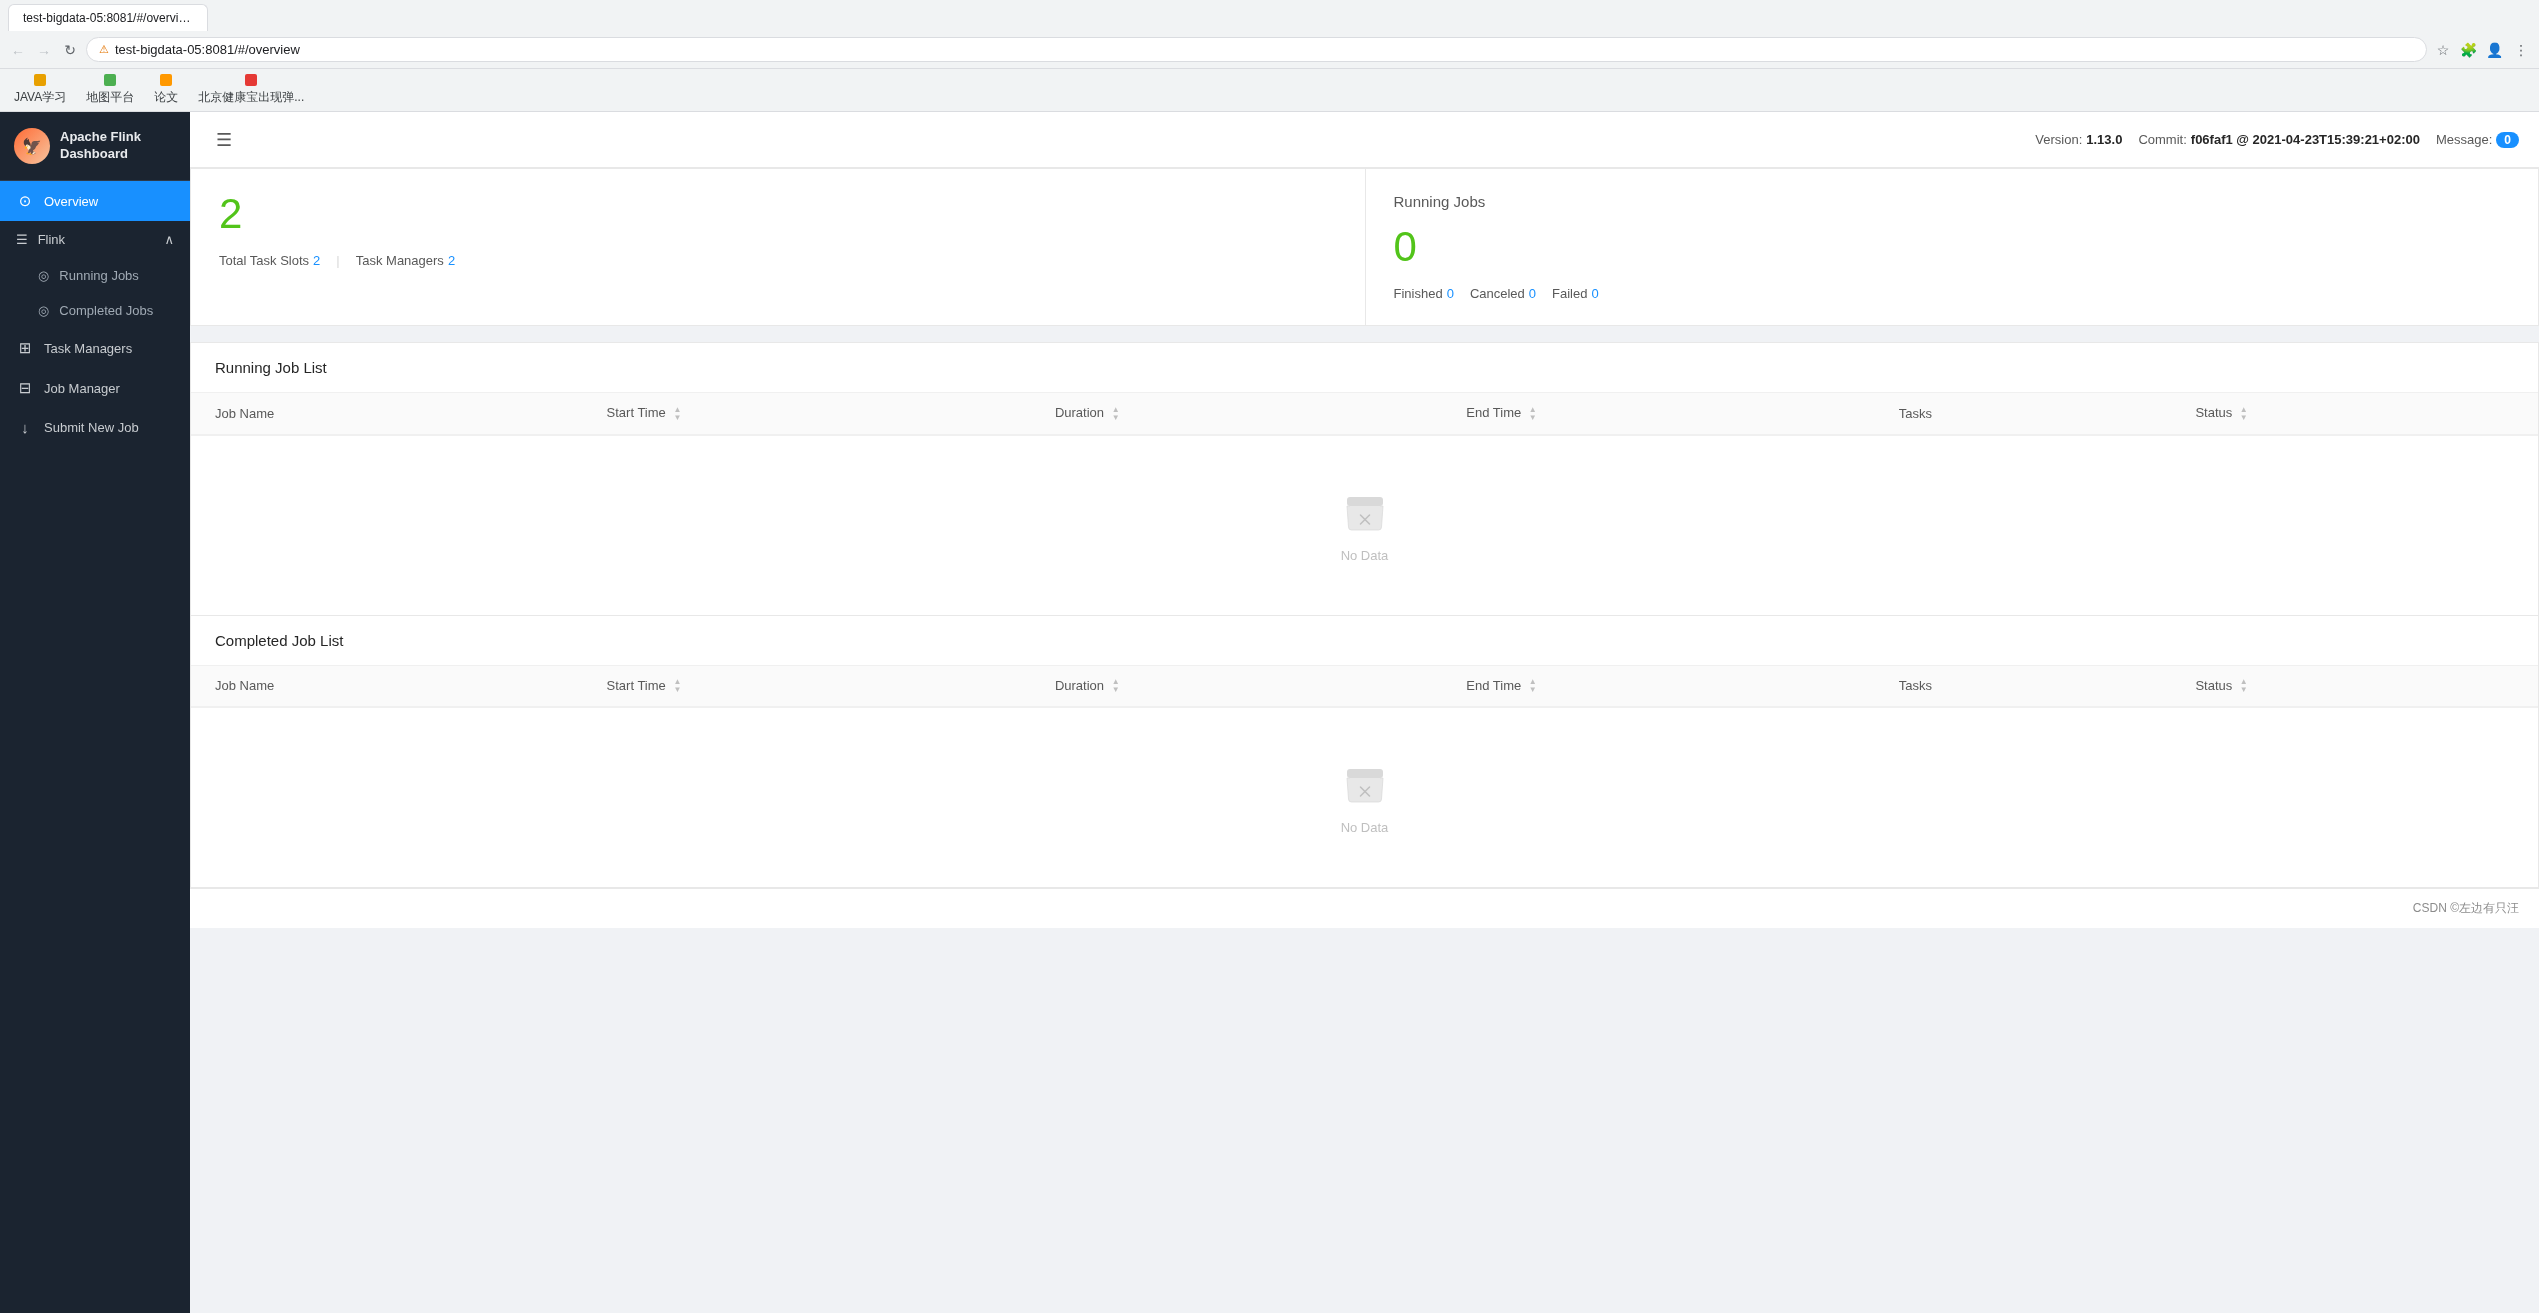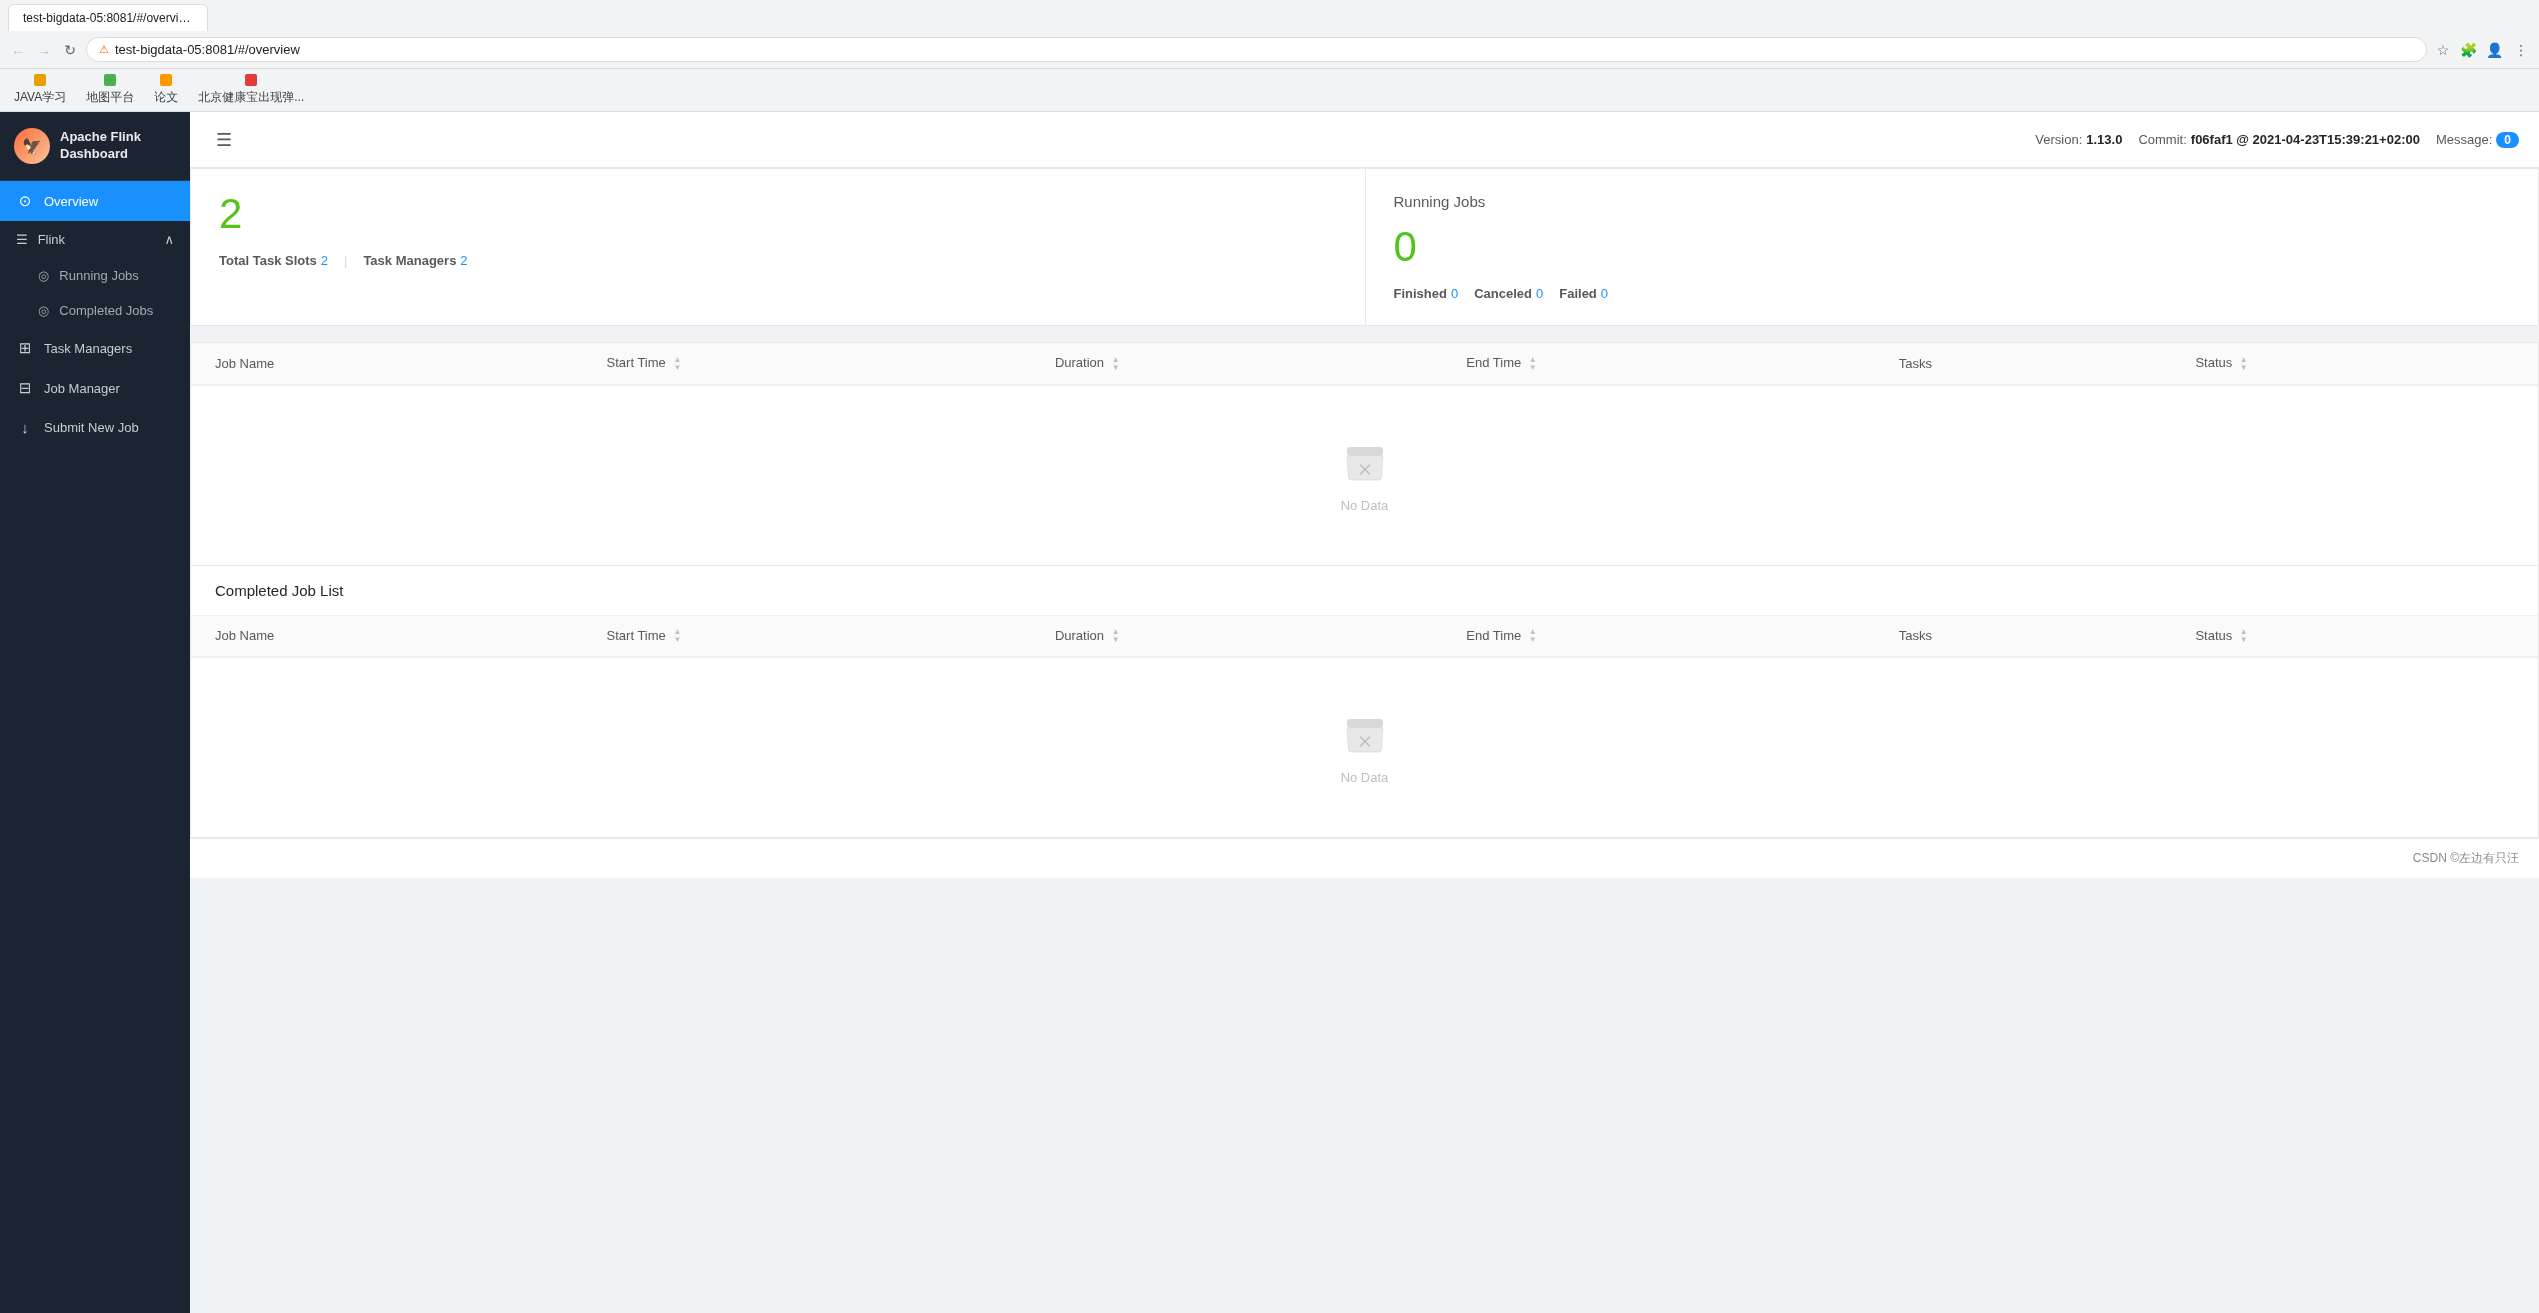--- a/index.html
+++ b/index.html
@@ -49,21 +49,21 @@
 
     
     .cards-row { display: grid; grid-template-columns: 1fr 1fr; gap: 0; margin: 0; }
     .card { background: white; padding: 24px 28px; border: 1px solid #e8e8e8; }
     .card-title { font-size: 15px; color: #595959; margin-bottom: 16px; font-weight: 500; }
     .card-number { font-size: 42px; font-weight: 300; color: #52c41a; line-height: 1; margin-bottom: 18px; }
     .card-number.zero { color: #52c41a; }
     .card-stats { display: flex; align-items: center; gap: 16px; font-size: 13px; color: #595959; }
     .card-stat-sep { color: #d9d9d9; }
     .card-stat { display: flex; align-items: center; gap: 4px; }
-    .stat-label { color: #595959; font-weight: bold; }
+    .stat-label { color: #595959; }
     .stat-value { color: #1890ff; font-weight: 500; }
 
     
     .table-section { background: white; margin: 16px 0 0; border: 1px solid #e8e8e8; }
     .table-section-title { padding: 16px 24px; font-size: 15px; color: #262626; font-weight: 500; border-bottom: 1px solid #f0f0f0; }
     .table { width: 100%; border-collapse: collapse; }
     .table th { padding: 12px 24px; text-align: left; font-size: 13px; color: #595959; font-weight: 500; border-bottom: 2px solid #f0f0f0; background: #fafafa; white-space: nowrap; }
     .table th .sort-icons { display: inline-flex; flex-direction: column; margin-left: 4px; vertical-align: middle; font-size: 8px; color: #bfbfbf; line-height: 1; }
     .table td { padding: 12px 24px; font-size: 13px; color: #595959; border-bottom: 1px solid #f0f0f0; }
     .table tbody tr:last-child td { border-bottom: none; }
@@ -217,20 +217,21 @@
           </div>
           <div class="card-stat">
             <span class="stat-label">Failed</span>
             <span class="stat-value">0</span>
           </div>
         </div>
       </div>
     </div>
 
     <div class="table-section">
+      <div class="table-section-title">Running Job List</div>
       <table class="table">
         <thead>
           <tr>
             <th>
               <span>Job Name</span>
             </th>
             <th>
               <span>Start Time</span>
               <span class="sort-icons">▲<br>▼</span>
             </th>

